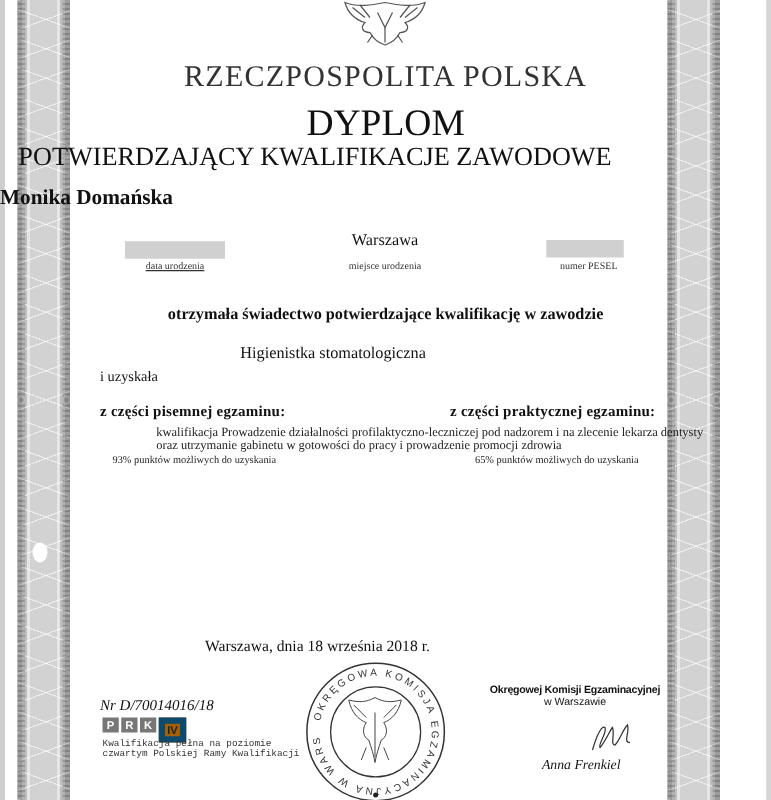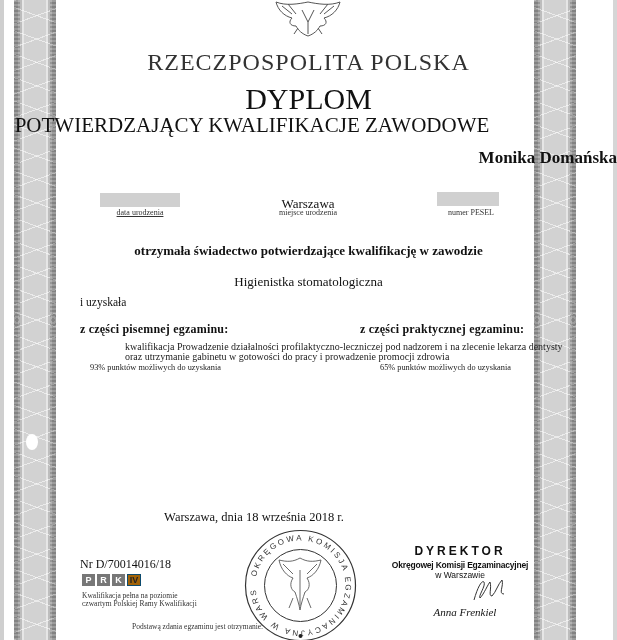--- a/index.html
+++ b/index.html
@@ -20,43 +20,43 @@
   .border::after { right:0; }
   .border-left { left:14px; }
   .border-right { left:534px; }
   .hole { position:absolute; left:26px; top:434px; width:12px; height:16px; border-radius:50%; background:#ffffff; }
 
   .abs { position:absolute; }
   .eagle-top { left:268px; top:0; width:80px; height:38px; }
   .header-republic { left:0; width:617px; top:49px; font-size:24px; letter-spacing:1px; color:#333; text-align:center; }
   .header-title { left:0; width:617px; top:82px; font-size:30px; text-align:center; }
   .header-subtitle { left:0; width:504px; top:113px; font-size:21px; text-align:center; }
-  .holder-name { left:0; width:617px; top:148px; font-size:17px; font-weight:bold; text-align:right; }
+  .holder-name { left:0; width:617px; top:148px; font-size:17px; font-weight:bold; text-align:left; }
 
   .redact { background:#d0d0d0; position:absolute; }
   .small-label { position:absolute; font-size:8px; color:#333; text-align:center; }
-  .birthplace { position:absolute; left:260px; top:196px; width:96px; font-size:13px; text-align:center; }
+  .birthplace { position:absolute; left:260px; top:184px; width:96px; font-size:13px; text-align:center; }
 
   .received { left:0; width:617px; top:243px; font-size:13px; font-weight:bold; text-align:center; }
-  .profession { left:0; width:617px; top:274px; font-size:13px; text-align:center; }
+  .profession { left:0; width:533px; top:274px; font-size:13px; text-align:center; }
   .obtained { left:80px; top:296px; font-size:11.5px; }
   .written-head { left:80px; top:322px; font-size:12px; font-weight:bold; letter-spacing:0.2px; }
   .practical-head { left:360px; top:322px; font-size:12px; font-weight:bold; letter-spacing:0.2px; }
   .qual { left:81px; top:342px; width:440px; font-size:10px; line-height:10px; color:#222;margin-left:44px; }
   .written-score { left:90px; top:363px; font-size:8.3px; color:#222; }
   .practical-score { left:380px; top:363px; font-size:8.3px; color:#222; }
 
   .issue-date { left:0; width:508px; top:510px; font-size:12.5px; text-align:center; }
-  .doc-number { left:80px; top:557px; font-size:12px; }
+  .doc-number { left:80px; top:557px; font-size:12px;font-style:italic; }
   .prk { left:82px; top:574px; display:flex; gap:2px; }
   .prk span { display:inline-block; width:13px; height:12px; font-family:"Liberation Sans",sans-serif;
               font-size:9px; font-weight:bold; line-height:12px; text-align:center; }
   .prk .dark { background:#777; color:#fff; }
-  .prk .lvl { background:#a16207; color:#222; border:1px solid #0c4a6e; height:10px; line-height:10px; width:12px; }
-  .prk-caption { left:82px; top:592px; font-size:7.5px; line-height:8px; color:#333; width:170px; }
+  .prk .lvl { background:#a16207; color:#222; border:5px solid #0c4a6e; height:10px; line-height:10px; width:12px; }
+  .prk-caption { left:82px; top:592px; font-size:7.5px; line-height:8px; color:#333; width:170px;font-family:Liberation Mono, monospace; }
   .basis { left:132px; top:623px; font-size:7.5px; line-height:8px; color:#333; width:330px; }
   .basis-item { padding-left:20px; }
 
   .seal { left:243px; top:528px; width:115px; height:115px; }
 
   .director { left:385px; top:544px; width:150px; font-family:"Liberation Sans",sans-serif; text-align:center; }
   .director-title { font-size:12px; font-weight:bold; letter-spacing:3px; }
   .director-org { font-size:8.5px; margin-top:2px; letter-spacing:-0.2px;font-weight:bold; }
   .director-city { font-size:8.5px; }
   .signature-scribble { left:470px; top:576px; width:40px; height:28px; }
@@ -107,40 +107,38 @@
   <span class="dark">P</span>
   <span class="dark">R</span>
   <span class="dark">K</span>
   <span class="lvl">IV</span>
 </div>
 <div class="abs prk-caption">
   <div>Kwalifikacja pełna na poziomie</div>
   <div>czwartym  Polskiej Ramy Kwalifikacji</div>
 </div>
 <div class="abs basis">
-  <div>Podstawą zdania egzaminu jest otrzymanie:</div>
 </div>
 
 <svg class="abs seal" viewBox="0 0 115 115">
   <circle cx="57.5" cy="57.5" r="55" fill="none" stroke="#333" stroke-width="1.2"></circle>
   <circle cx="57.5" cy="57.5" r="36" fill="none" stroke="#333" stroke-width="1"></circle>
   <defs>
       <path id="sealarc" d="M57.5,57.5 m-45,0 a45,45 0 1,1 90,0 a45,45 0 1,1 -90,0"></path>
     </defs>
   <text font-family="Liberation Sans, sans-serif" font-size="8" fill="#333" letter-spacing="2.2">
     <textPath href="#sealarc" startOffset="3%">OKRĘGOWA KOMISJA EGZAMINACYJNA W WARSZAWIE</textPath>
   </text>
   <g fill="none" stroke="#444" stroke-width="0.8">
     <path d="M57 30 C50 34 44 34 36 32 C38 42 44 48 50 50 C46 56 48 62 52 64 C54 70 56 76 57 82 C58 76 60 70 62 64 C66 62 68 56 64 50 C70 48 76 42 78 32 C70 34 64 34 57 30 Z"></path>
     <path d="M40 36 L50 46 M74 36 L64 46 M57 42 L57 78 M50 70 L46 80 M64 70 L68 80"></path>
   </g>
   <circle cx="57.5" cy="108" r="2" fill="#222"></circle>
 </svg>
 
 <div class="abs director">
-  <div class="director-title">DYREKTOR</div>
   <div class="director-org">Okręgowej Komisji Egzaminacyjnej</div>
   <div class="director-city">w Warszawie</div>
 </div>
 <svg class="abs signature-scribble" viewBox="0 0 40 28">
   <path d="M4 24 C8 10 12 4 14 6 C16 10 8 20 10 22 C14 18 18 8 20 6 C22 12 18 20 22 20 C26 16 28 8 32 4 C34 10 28 18 34 18" fill="none" stroke="#333" stroke-width="1"></path>
 </svg>
 <div class="abs signer">Anna Frenkiel</div>
 
 </body></html>

